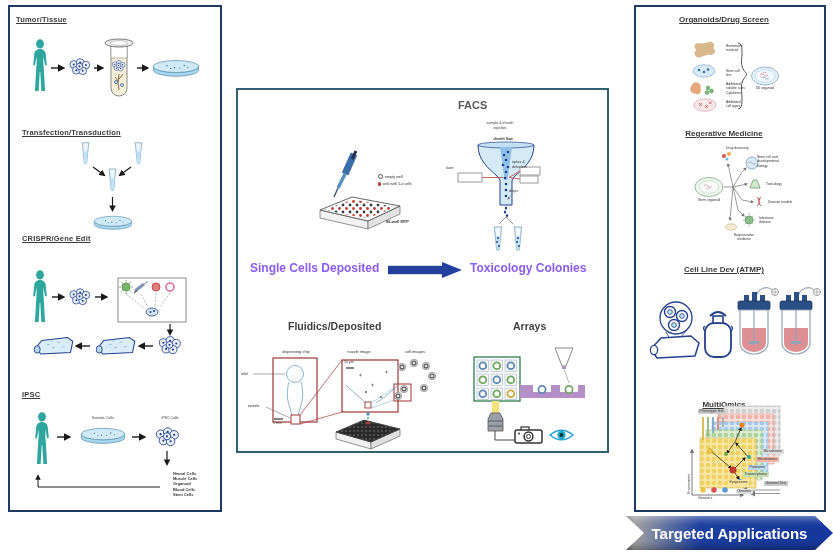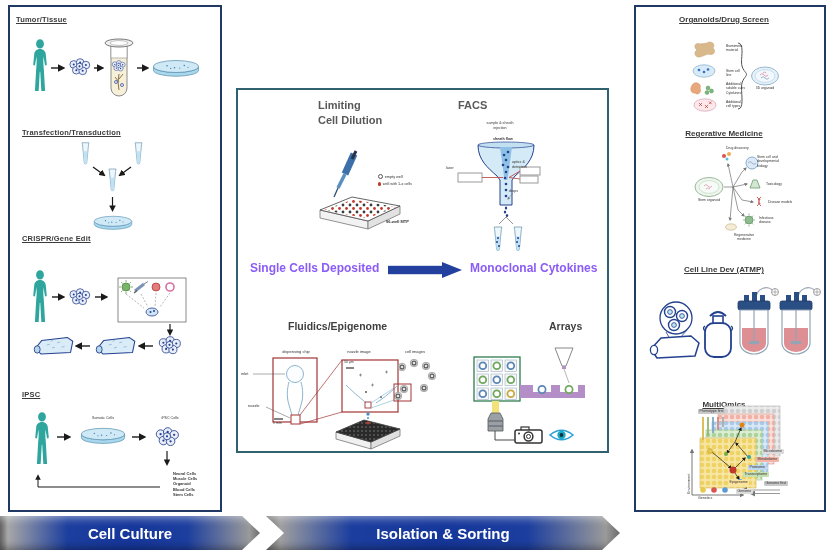--- a/index.html
+++ b/index.html
@@ -211,22 +211,20 @@
   <svg style="left:14px;top:402px" width="200" height="104" viewBox="0 0 200 104">
     <use href="#sym-person" x="18" y="6" width="20" height="62"></use>
     <line x1="43" y1="35" x2="55" y2="35" stroke="#1a1a1a" stroke-width="1.4" marker-end="url(#ab)"></line>
     <use href="#sym-dish" x="66" y="24" width="46" height="19"></use>
     <line x1="118" y1="35" x2="130" y2="35" stroke="#1a1a1a" stroke-width="1.4" marker-end="url(#ab)"></line>
     <use href="#sym-cluster" x="140" y="25" width="26" height="20"></use>
     <line x1="153" y1="49" x2="153" y2="62" stroke="#1a1a1a" stroke-width="1.2" marker-end="url(#ab)"></line>
     <polyline points="146,85 24,85 24,74" fill="none" stroke="#1a1a1a" stroke-width="1" marker-end="url(#ab)"></polyline>
   </svg>
 
-  <div class="t-mid" style="left:318px;top:98px;">Limiting
-Cell Dilution</div>
   <div class="t-mid" style="left:458px;top:98px;">FACS</div>
 
   <svg style="left:250px;top:140px" width="180" height="95" viewBox="0 0 180 95">
     <g>
       <line x1="104" y1="14" x2="95" y2="34" stroke="#3d6fa8" stroke-width="7"></line>
       <line x1="95" y1="34" x2="88" y2="48" stroke="#5b8fc0" stroke-width="3.5"></line>
       <line x1="88" y1="48" x2="84" y2="57" stroke="#2f4f6f" stroke-width="1.3"></line>
       <line x1="106" y1="11" x2="102" y2="19" stroke="#24324a" stroke-width="3"></line>
     </g>
     <g>
@@ -299,24 +297,24 @@
   <div class="tiny" style="left:446px;top:166px;">laser</div>
   <div class="tiny" style="left:512px;top:160px;">optics &amp;
 detectors</div>
   <div class="tiny" style="left:509px;top:189px;">drops</div>
 
   <div class="flowtxt" style="left:250px;top:261px;">Single Cells Deposited</div>
   <svg style="left:388px;top:262px" width="74" height="16" viewBox="0 0 74 16">
     <rect x="0" y="3.8" width="56" height="8.4" fill="#24409f"></rect>
     <polygon points="54,0 74,8 54,16" fill="#24409f"></polygon>
   </svg>
-  <div class="flowtxt" style="left:470px;top:261px;">Monoclonal Cytokines</div>
-
-  <div class="t-mid2" style="left:288px;top:320px;">Fluidics/Epigenome</div>
-  <div class="t-mid2" style="left:513px;top:320px;margin-left:36px;">Arrays</div>
+  <div class="flowtxt" style="left:470px;top:261px;">Toxicology Colonies</div>
+
+  <div class="t-mid2" style="left:288px;top:320px;">Fluidics/Deposited</div>
+  <div class="t-mid2" style="left:513px;top:320px;">Arrays</div>
 
   <svg style="left:240px;top:345px" width="230" height="108" viewBox="0 0 230 108">
     <rect x="33" y="13" width="44" height="64" fill="none" stroke="#a33434" stroke-width="1.2"></rect>
     <g fill="none" stroke="#8ab6d0" stroke-width="1">
       <circle cx="55" cy="29" r="8.5" fill="#fbfdfe"></circle>
       <path d="M49 37 C47 44 46.5 52 49 60 L52 70 M61 37 C63 44 63.5 52 61 60 L58 70"></path>
     </g>
     <rect x="51" y="70" width="9" height="9" fill="#fff" stroke="#a33434" stroke-width="1"></rect>
     <line x1="13" y1="29" x2="45" y2="29" stroke="#555" stroke-width=".5"></line>
     <line x1="26" y1="62" x2="50" y2="73" stroke="#555" stroke-width=".5"></line>
@@ -624,20 +622,17 @@
   <div class="badge" style="left:762px;top:449px;background:#dcdcdc;">Microbiome</div>
   <div class="badge" style="left:756px;top:457px;background:#f2b5a7;">Metabolome</div>
   <div class="badge" style="left:748px;top:465px;background:#bdd7ee;">Proteome</div>
   <div class="badge" style="left:743px;top:472px;background:#c6e0b4;">Transcriptome</div>
   <div class="badge" style="left:728px;top:480px;background:#ffe49c;">Epigenome</div>
   <div class="badge" style="left:736px;top:489px;background:#dcdcdc;">Genome</div>
   <div class="badge" style="left:764px;top:481px;background:#c9c9c9;">Genome first</div>
   <div class="tiny" style="left:698px;top:496px;">Genetics</div>
   <div class="tiny" style="left:687px;top:494px;width:46px;transform-origin:0 0;transform:rotate(-90deg);">Environment</div>
 
-  <div class="seg seg1" style="left:0;width:260px;">
-    <span>Cell Culture</span>
+  <div class="seg seg3" style="left:626px;width:207px;">
+    <span>Targeted Applications</span>
   </div>
-  <div class="seg seg2" style="left:266px;width:354px;">
-    <span>Isolation &amp; Sorting</span>
-  </div>
 
 </div>
 
 </body></html>

